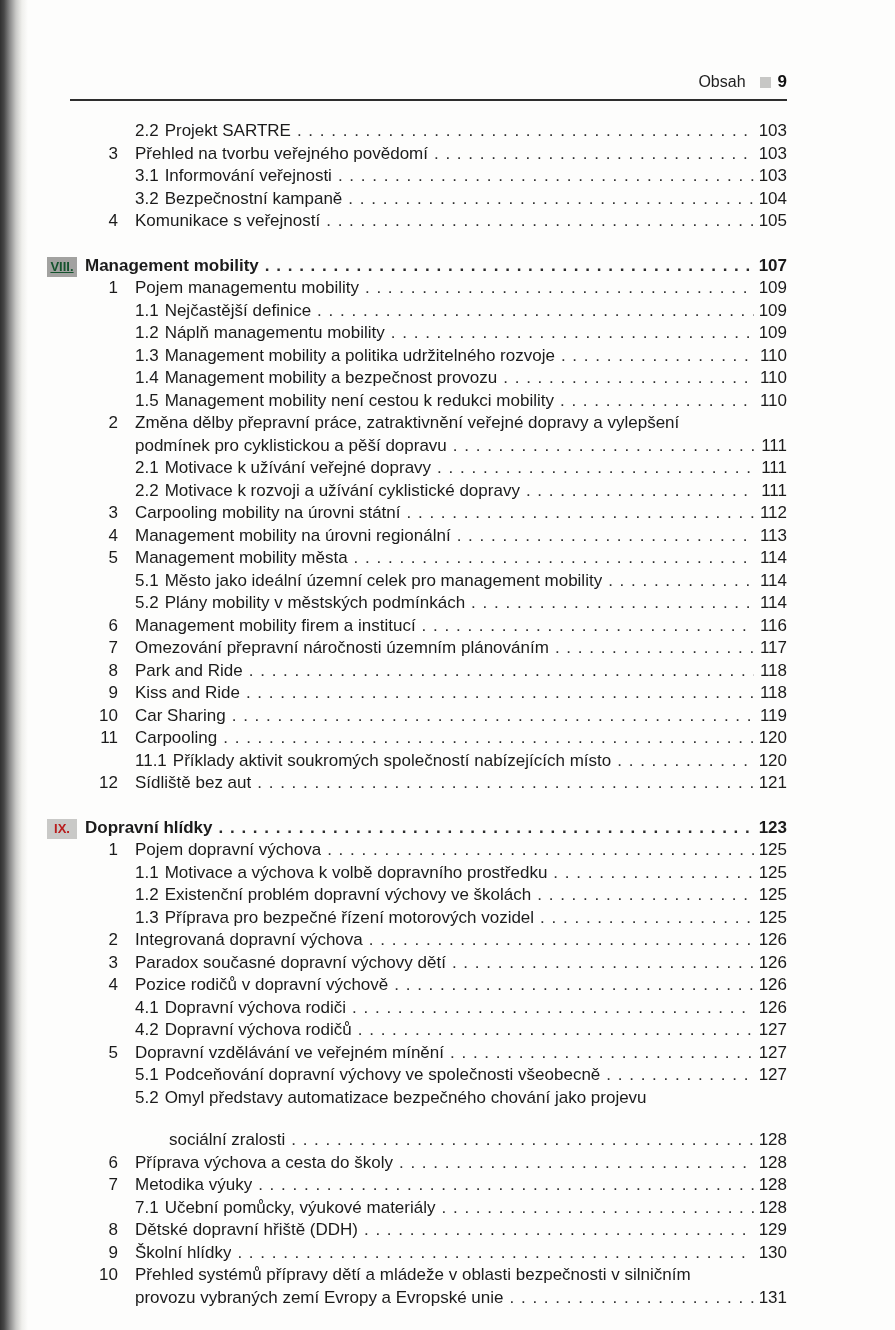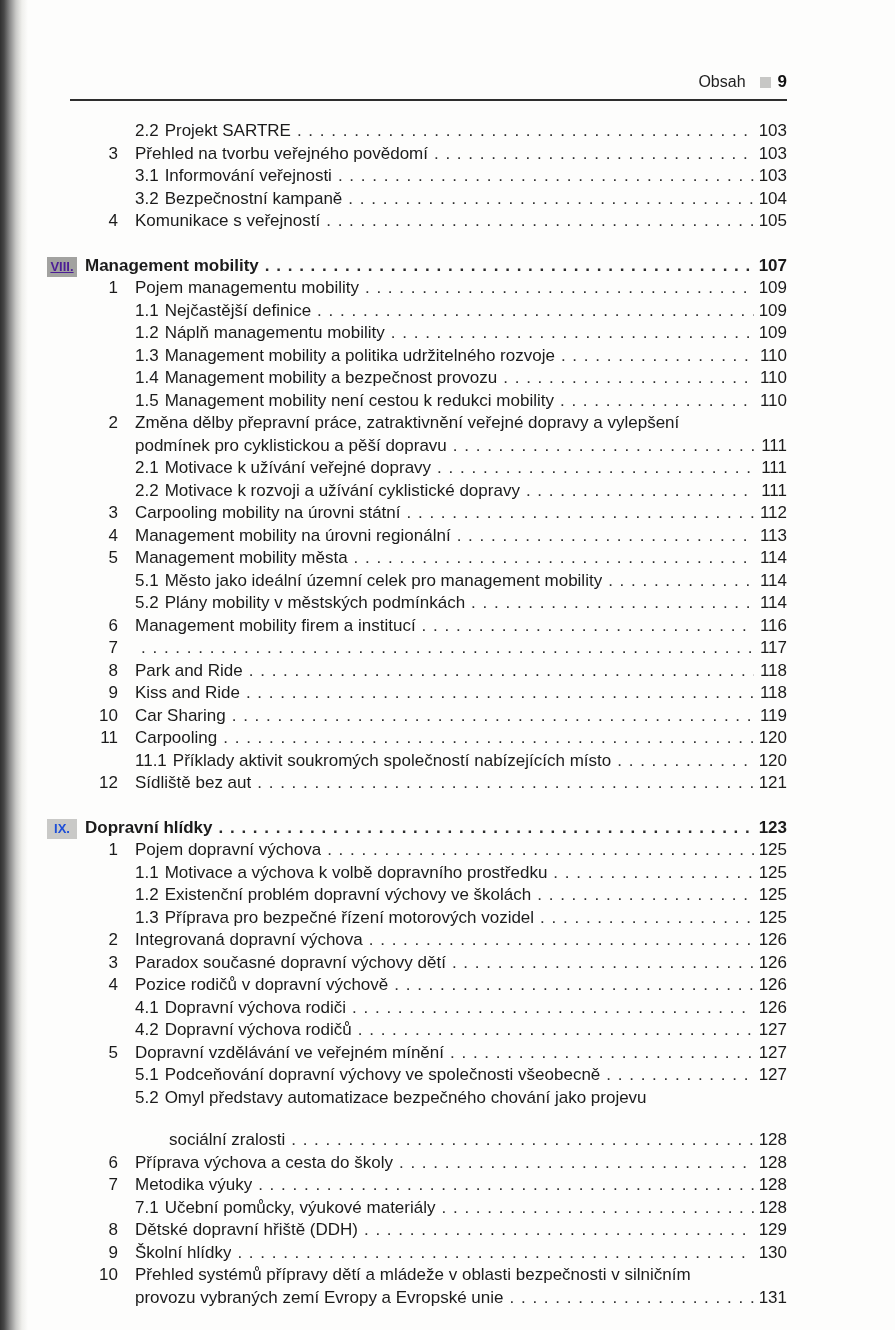--- a/index.html
+++ b/index.html
@@ -105,21 +105,21 @@
       </div>
       <div class="row">
         <span class="num">4</span>
         <span class="txt">Komunikace s veřejností</span>
         <span class="leader"></span>
         <span class="page-num">105</span>
       </div>
     </div>
     <div class="section">
       <div class="row chapter-row">
-        <span class="chapter-box" style="background: rgb(162, 162, 160); color: #4c1d95; text-decoration: underline;">VIII.</span>
+        <span class="chapter-box" style="background: rgb(162, 162, 160); color: #14532d; text-decoration: underline;">VIII.</span>
         <span class="txt">Management mobility</span>
         <span class="leader"></span>
         <span class="page-num">107</span>
       </div>
       <div class="row">
         <span class="num">1</span>
         <span class="txt">Pojem managementu mobility</span>
         <span class="leader"></span>
         <span class="page-num">109</span>
       </div>
@@ -205,20 +205,21 @@
         <span class="page-num">114</span>
       </div>
       <div class="row">
         <span class="num">6</span>
         <span class="txt">Management mobility firem a institucí</span>
         <span class="leader"></span>
         <span class="page-num">116</span>
       </div>
       <div class="row">
         <span class="num">7</span>
+        <span class="txt">Omezování přepravní náročnosti územním plánováním</span>
         <span class="leader"></span>
         <span class="page-num">117</span>
       </div>
       <div class="row">
         <span class="num">8</span>
         <span class="txt">Park and Ride</span>
         <span class="leader"></span>
         <span class="page-num">118</span>
       </div>
       <div class="row">
@@ -247,21 +248,21 @@
       </div>
       <div class="row">
         <span class="num">12</span>
         <span class="txt">Sídliště bez aut</span>
         <span class="leader"></span>
         <span class="page-num">121</span>
       </div>
     </div>
     <div class="section">
       <div class="row chapter-row">
-        <span class="chapter-box" style="background: rgb(201, 201, 199); color: #1d4ed8;">IX.</span>
+        <span class="chapter-box" style="background: rgb(201, 201, 199); color: #b91c1c;">IX.</span>
         <span class="txt">Dopravní hlídky</span>
         <span class="leader"></span>
         <span class="page-num">123</span>
       </div>
       <div class="row">
         <span class="num">1</span>
         <span class="txt">Pojem dopravní výchova</span>
         <span class="leader"></span>
         <span class="page-num">125</span>
       </div>

